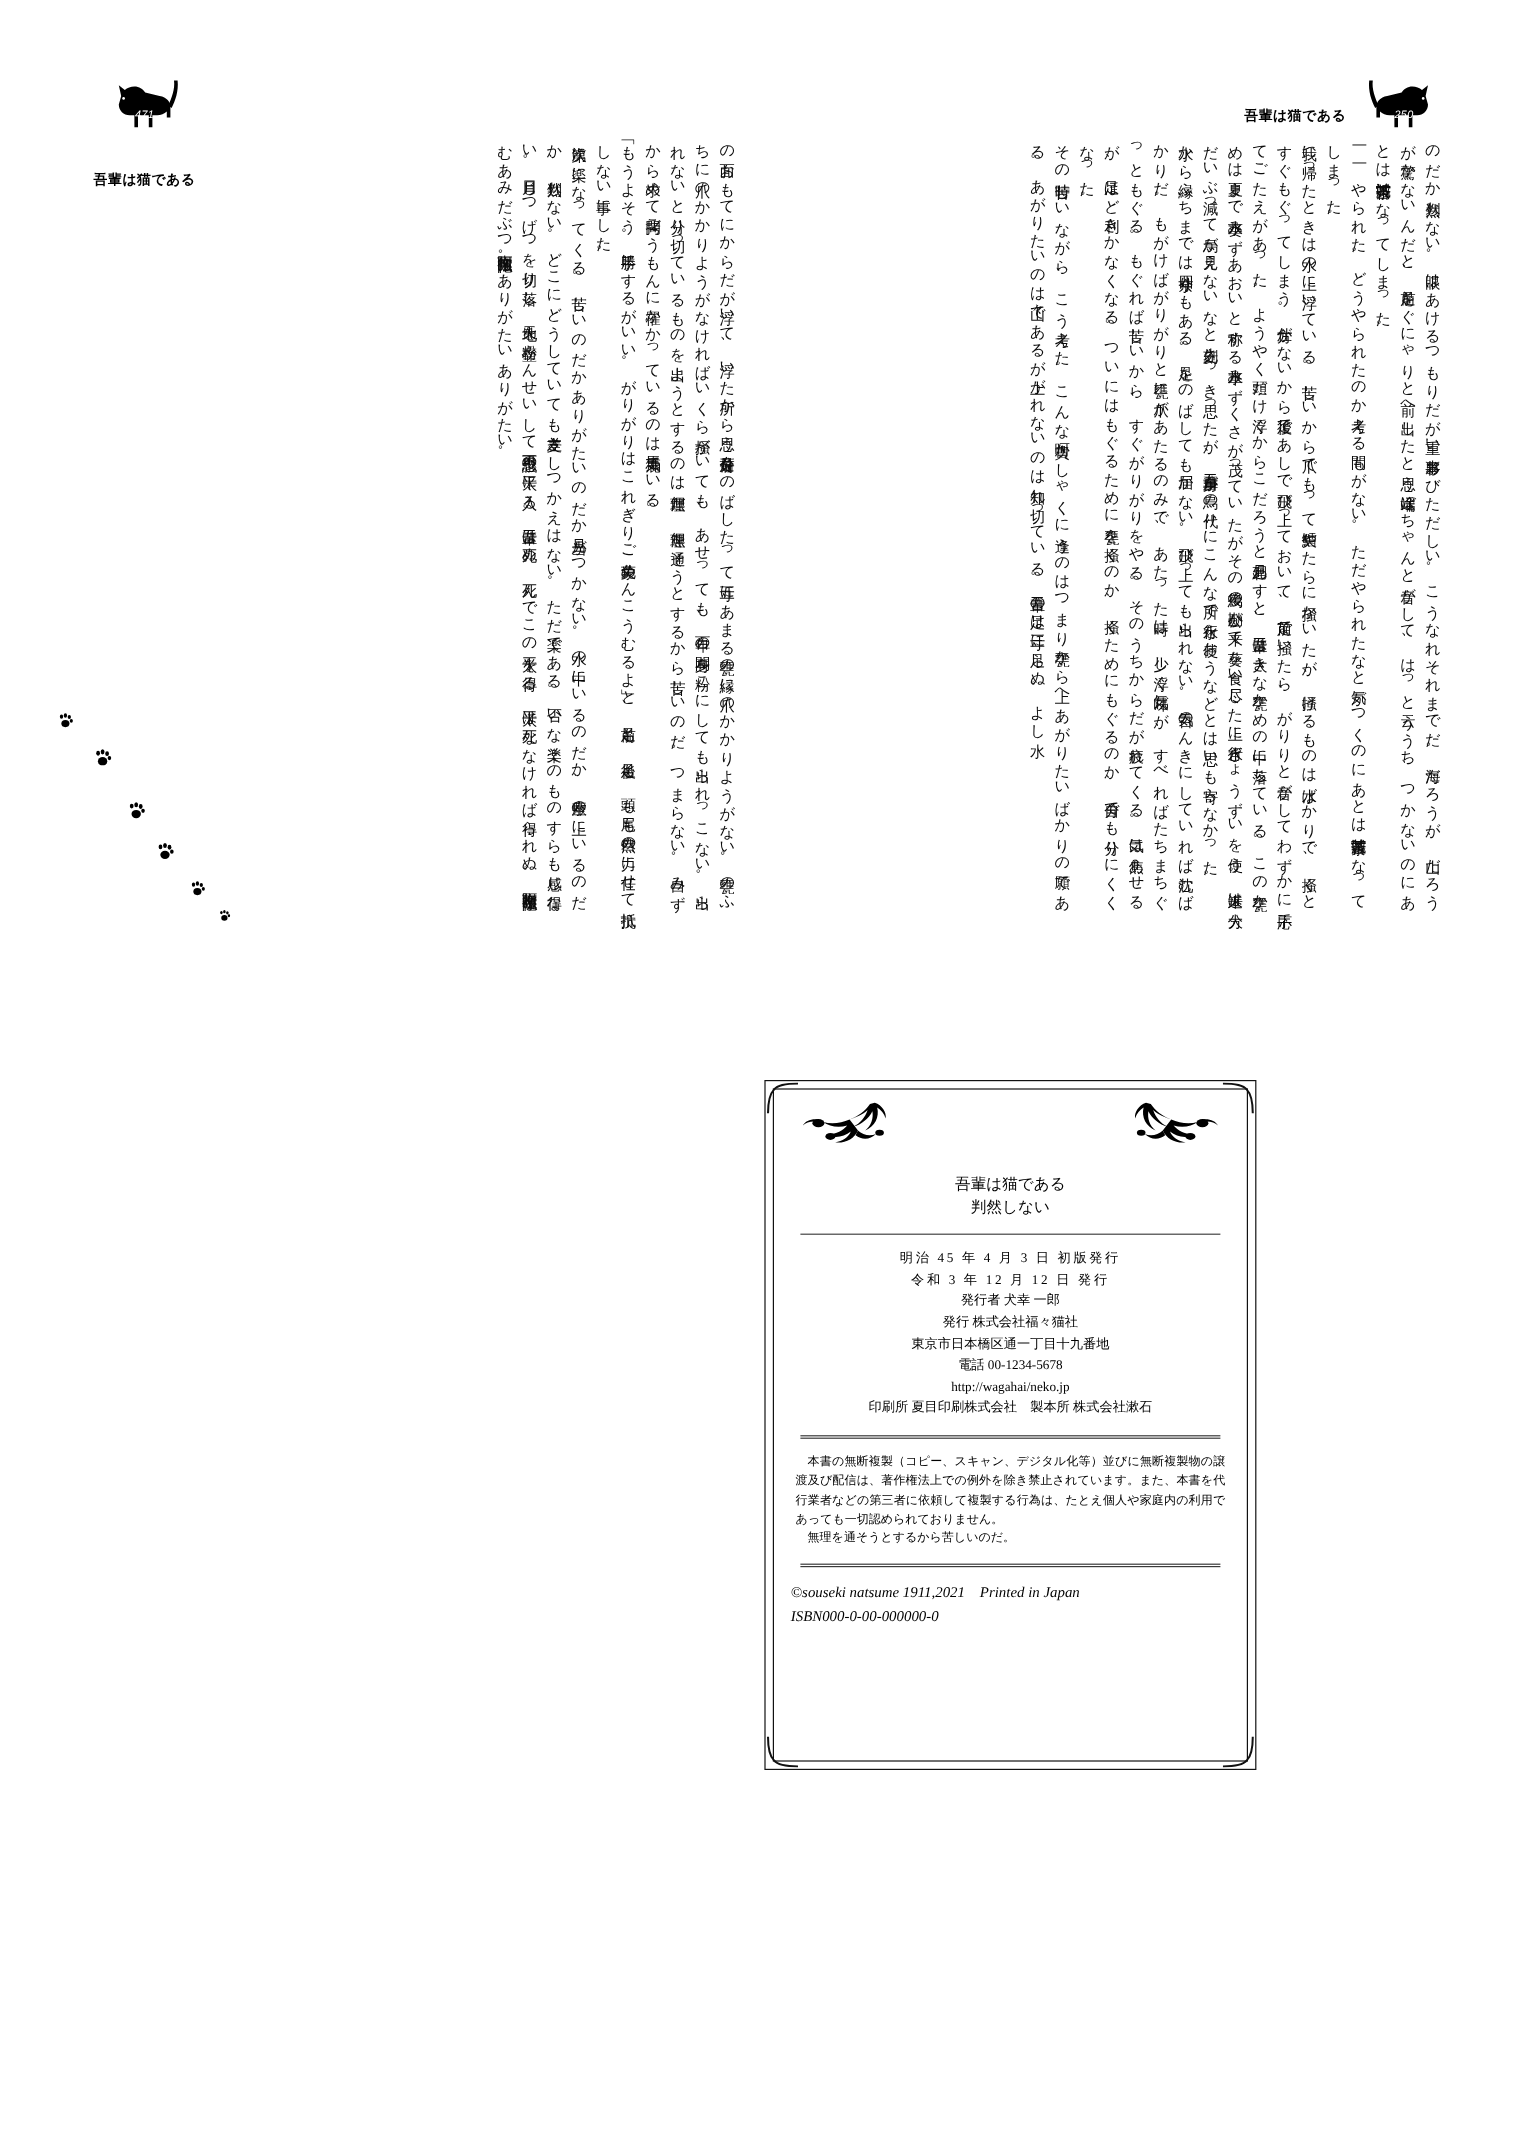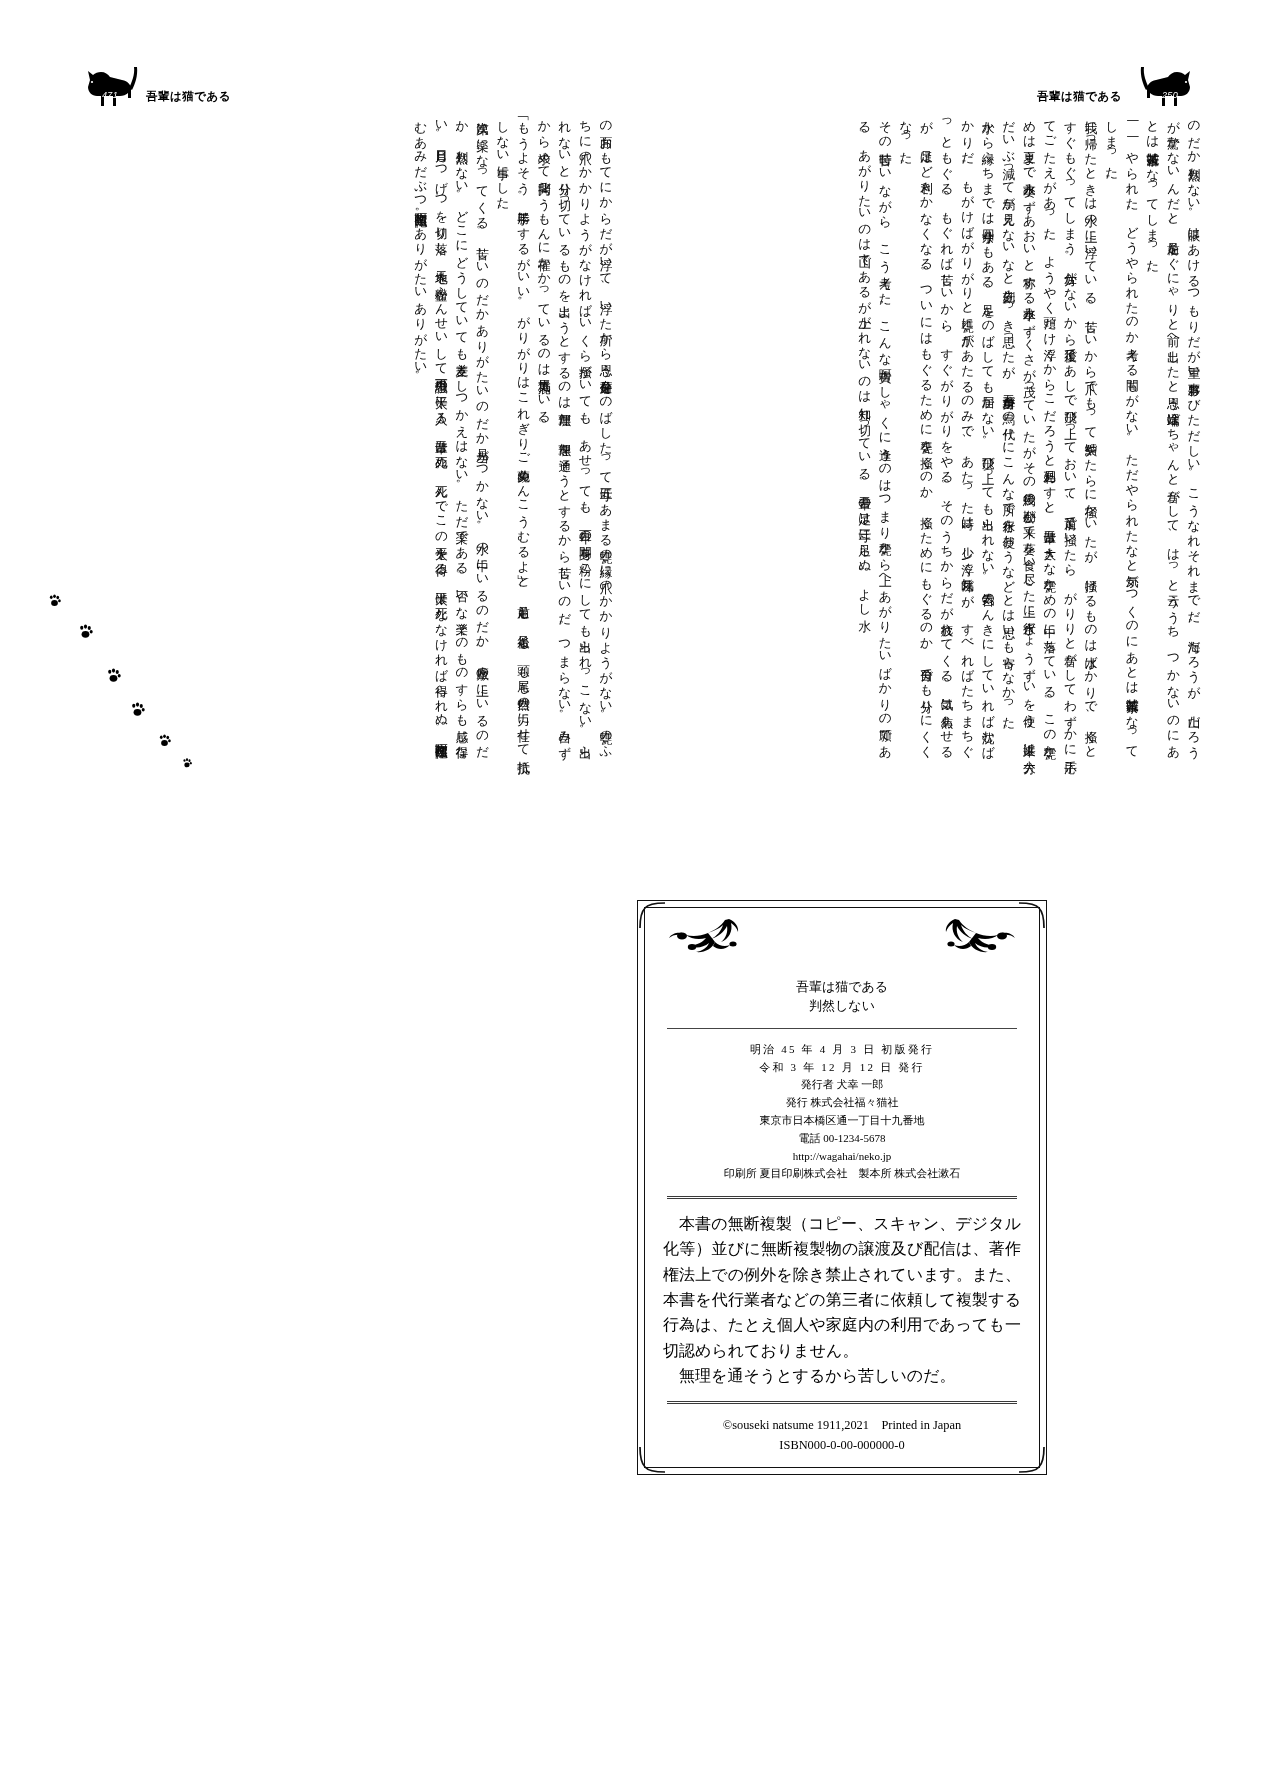--- a/index.html
+++ b/index.html
@@ -14,21 +14,21 @@
     overflow: hidden;
   }
 
   
   .spread { position: absolute; inset: 0; }
 
   
   .header-left {
     position: absolute;
     left: 78px; top: 64px;
-    display: flex; align-items: center; gap: 4px;
+    display: flex; align-items: center; gap: 14px; flex-direction: column;
   }
   .header-right {
     position: absolute;
     right: 76px; top: 64px;
     display: flex; align-items: center; gap: 14px;
     flex-direction: row-reverse;
   }
   .header-title {
     font-size: 11.5px;
     font-weight: bold;
@@ -144,32 +144,33 @@
   }
   .rule-single {
     margin: 12px 8px;
     border-top: 1.3px solid #444;
     height: 0;
   }
   .imprint { text-align: center; font-size: 11px; line-height: 1.62; }
   .imprint .sp { letter-spacing: 2.2px; }
   .imprint div { white-space: nowrap; }
   .notice {
-    font-size: 16px;
+    font-size: 10px;
     line-height: 1.58;
     text-align: justify;
     padding: 0 4px;
   }
   .notice p { margin: 0; }
   .notice p.ind { text-indent: 1em; }
   .footer-c {
-    text-align: center;
+    text-align: left;
     font-size: 12.4px;
     line-height: 1.6;
     margin-top: 0;
+    font-style: italic;
   }
   .footer-c div { white-space: nowrap; }
 </style>
 </head>
 <body>
 
 <div class="spread">
 
   <div class="header-left">
     <div class="cat-badge">

